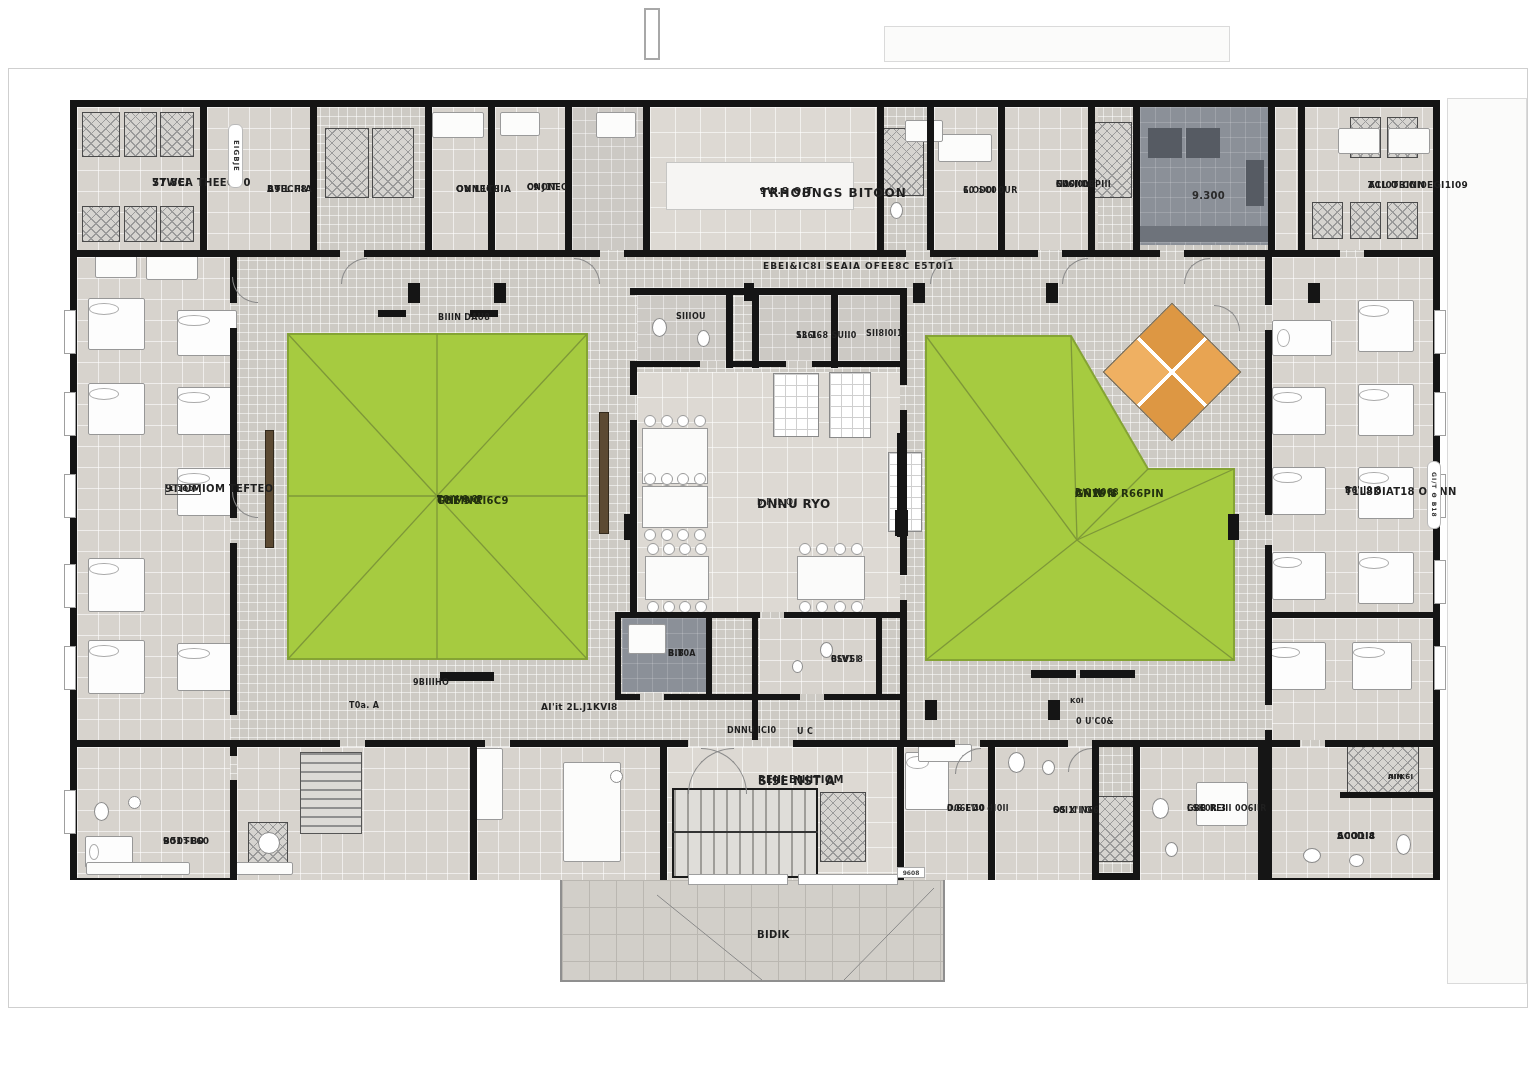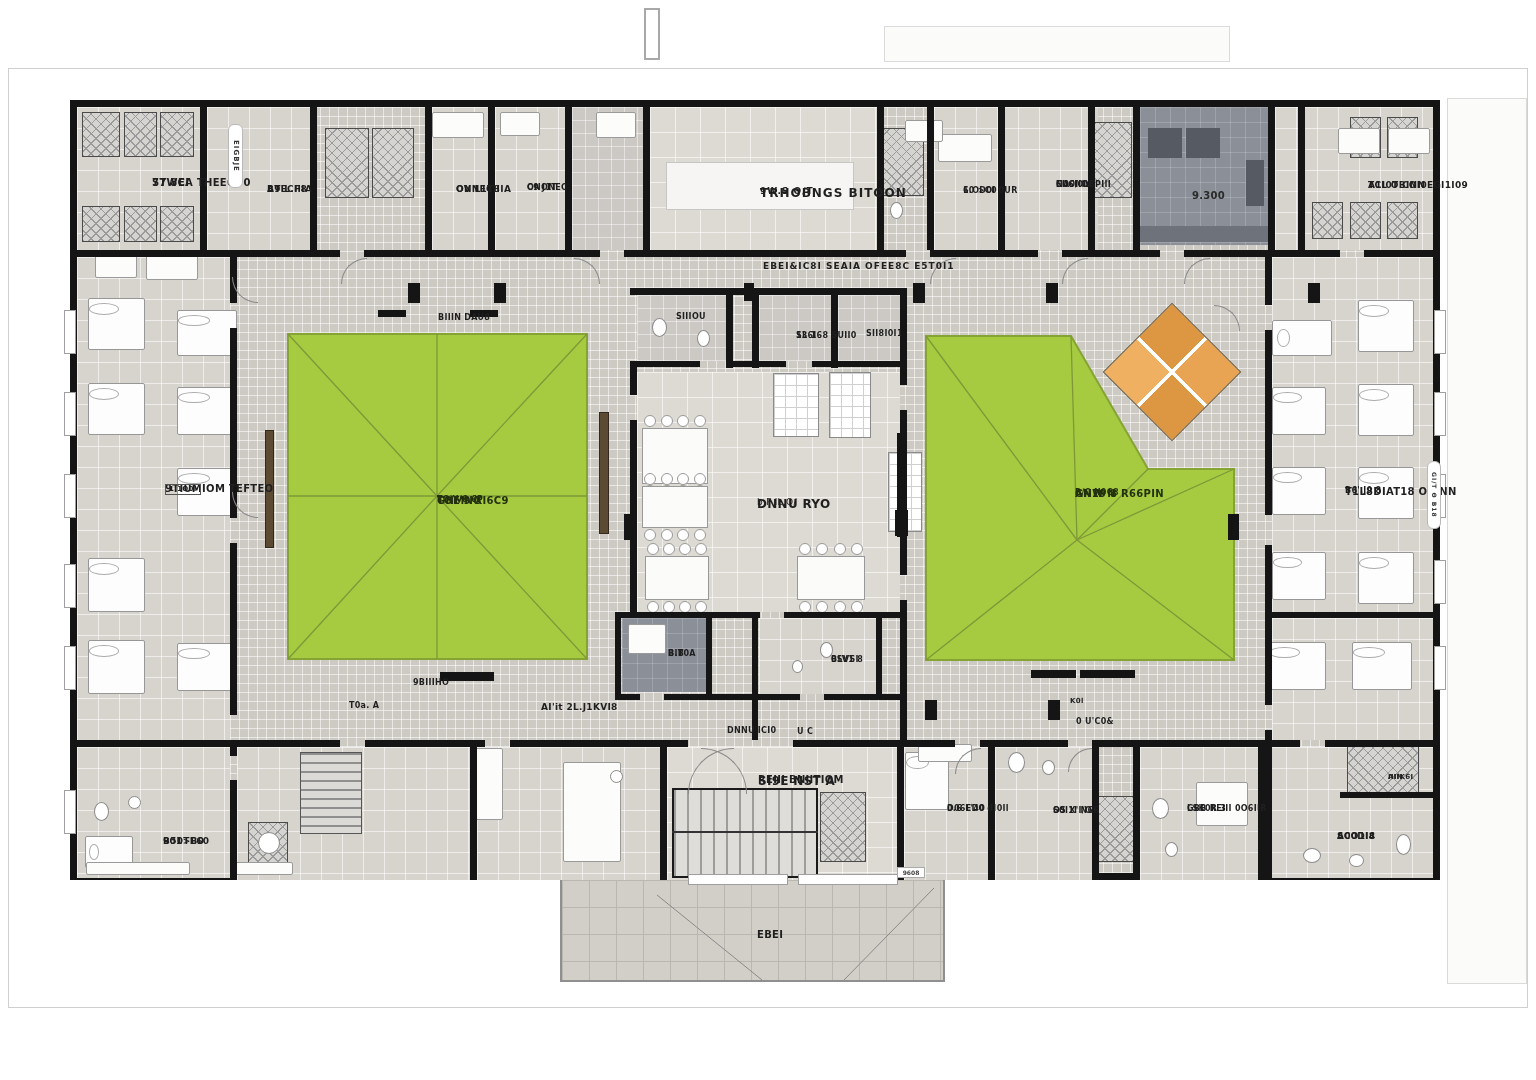--- a/index.html
+++ b/index.html
@@ -243,21 +243,21 @@
     </div>
   <div class="lbl" style="left:1388px;top:773px;font-size:7px;">
     <span>IIIN</span>
       <span>AIIK6I</span>
     </div>
   <div class="lbl" style="left:163px;top:836px;font-size:9px;">
     <span>B50TE60</span>
       <span>901&gt;B0</span>
     </div>
   <div class="lbl" style="left:757px;top:929px;font-size:10px;">
-      <span>EBEI</span>
+      <span>BIDIK</span>
     </div>
   <div class="tag" style="left:897px;top:867px;width:28px;height:11px;font-size:6px;">
       <span style="position:relative">9608</span>
     </div>
 
 <div class="room r-lg" style="left: 77px; top: 107px; width: 123px; height: 143px;"></div>
     <div class="room r-lg" style="left: 207px; top: 107px; width: 103px; height: 143px;"></div>
     <div class="room r-lg" style="left: 432px; top: 107px; width: 56px; height: 143px;"></div>
     <div class="room r-lg" style="left: 495px; top: 107px; width: 70px; height: 143px;"></div>
     <div class="room r-md" style="left: 572px; top: 107px; width: 71px; height: 143px;"></div>

